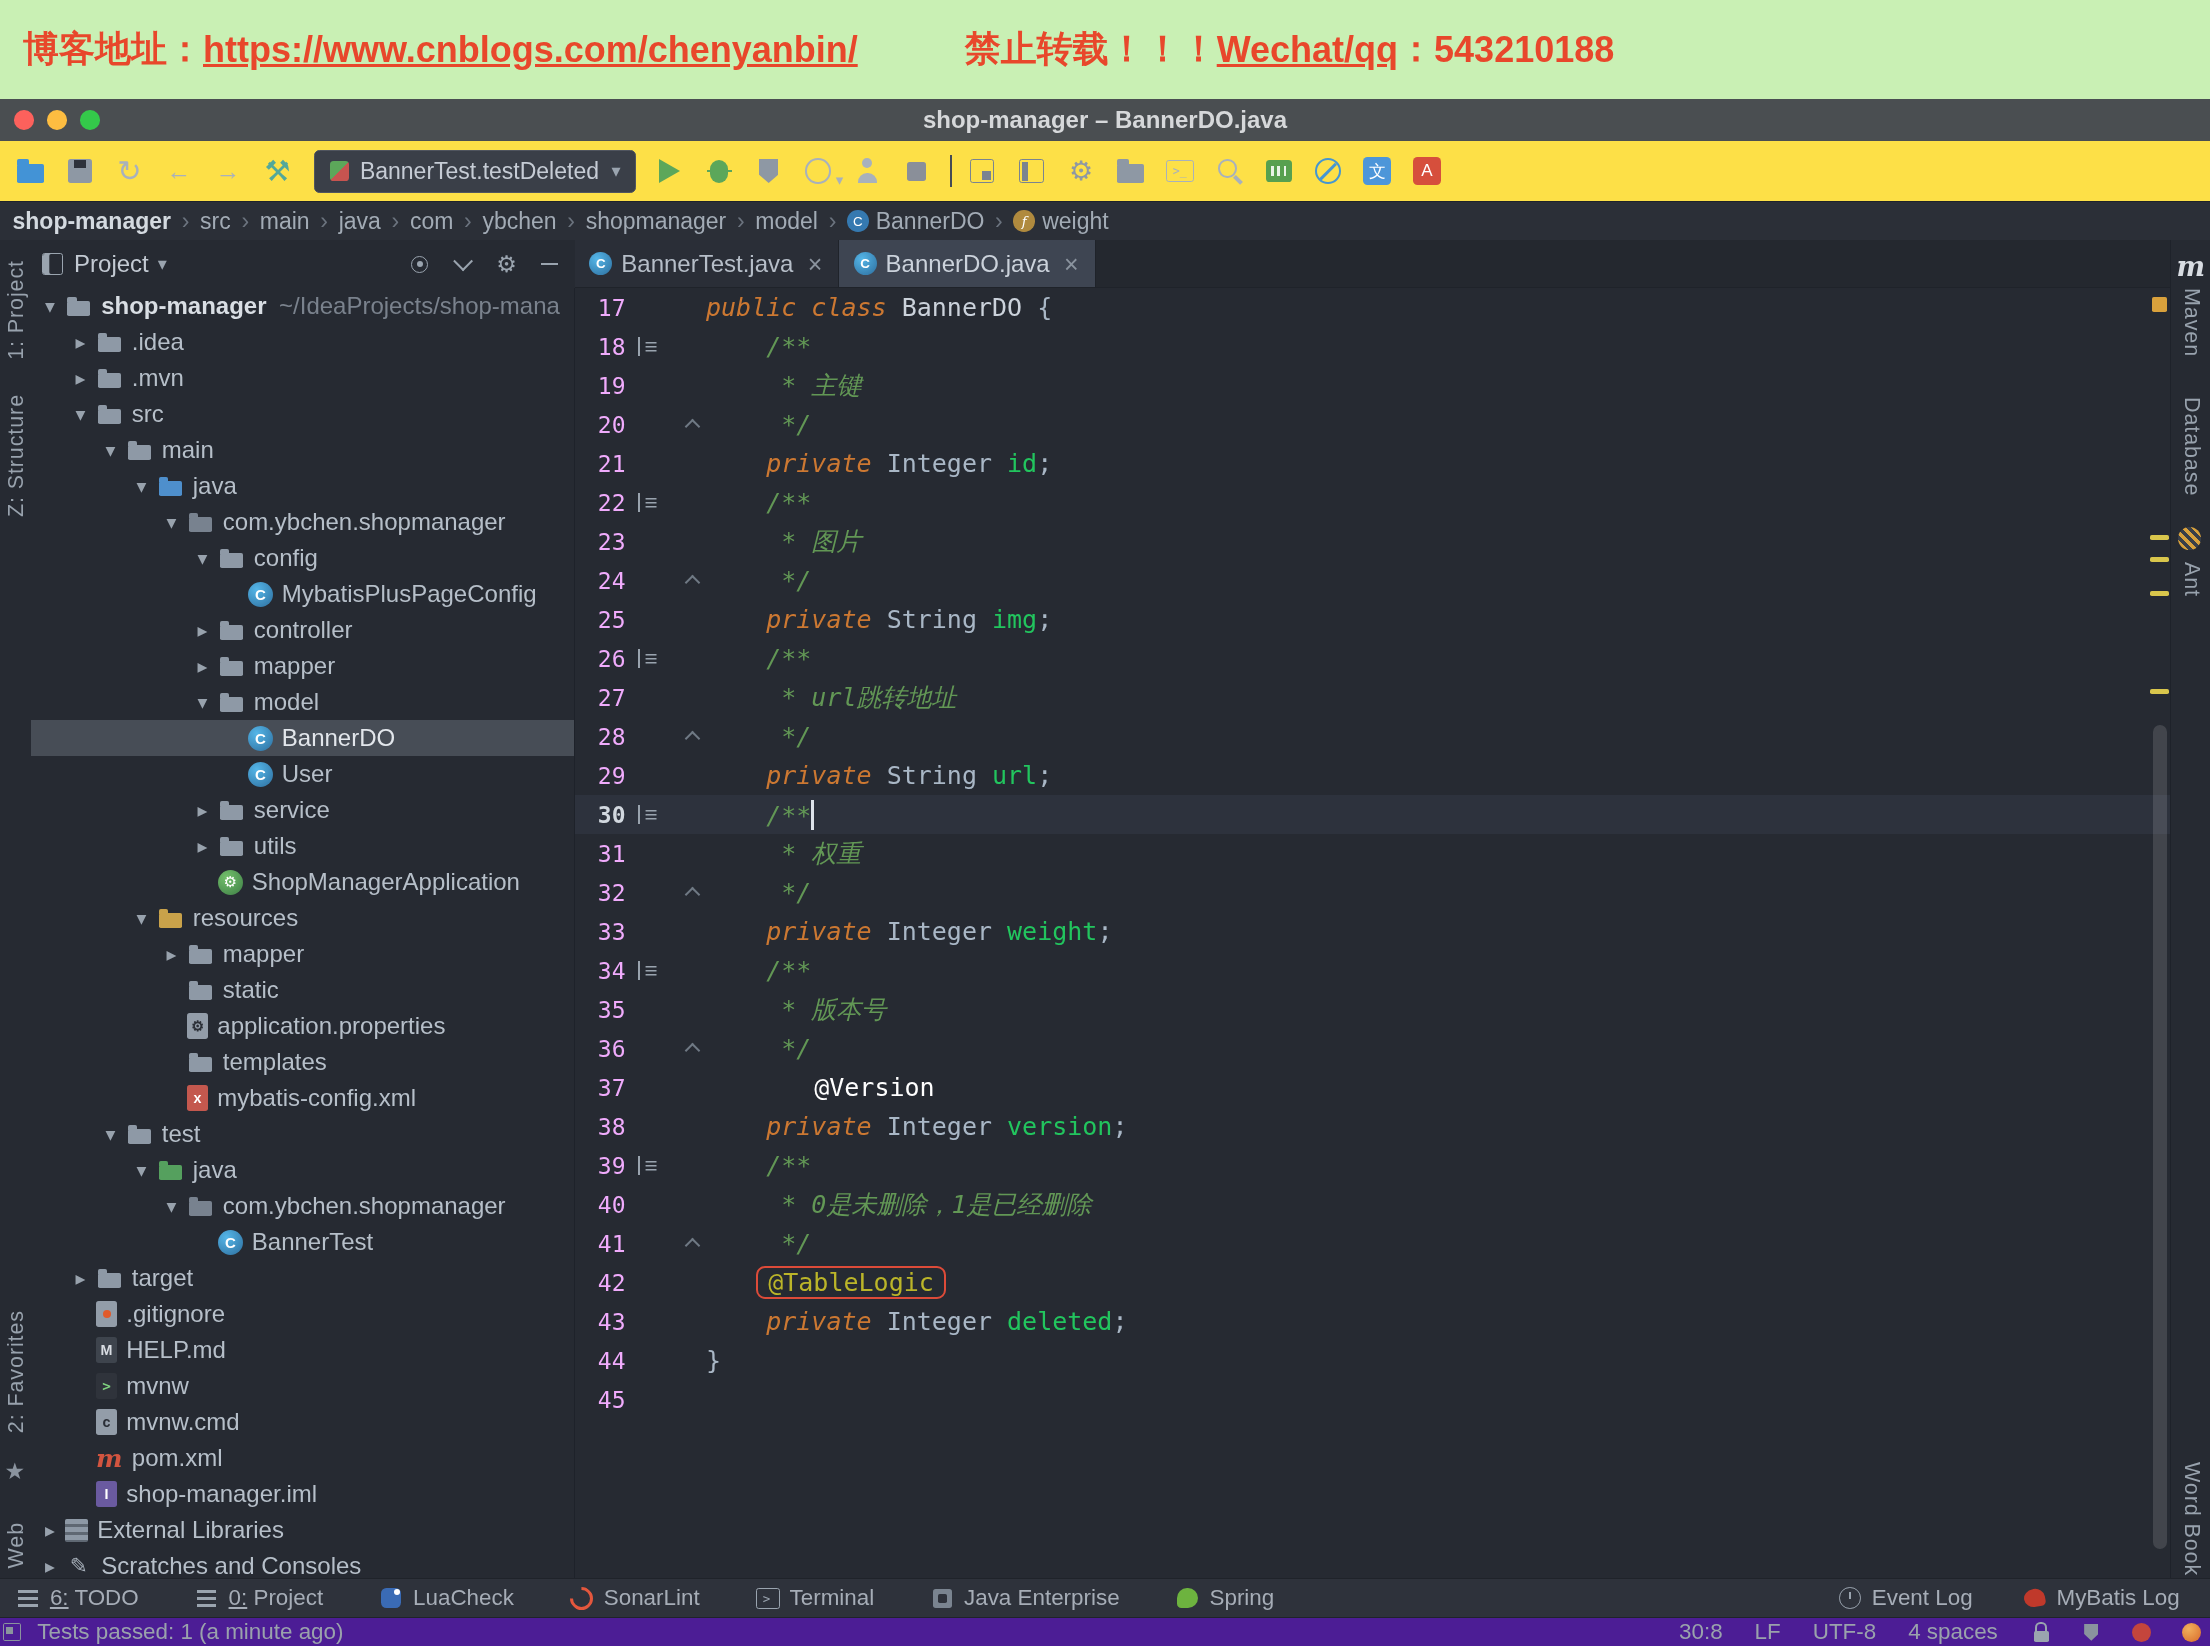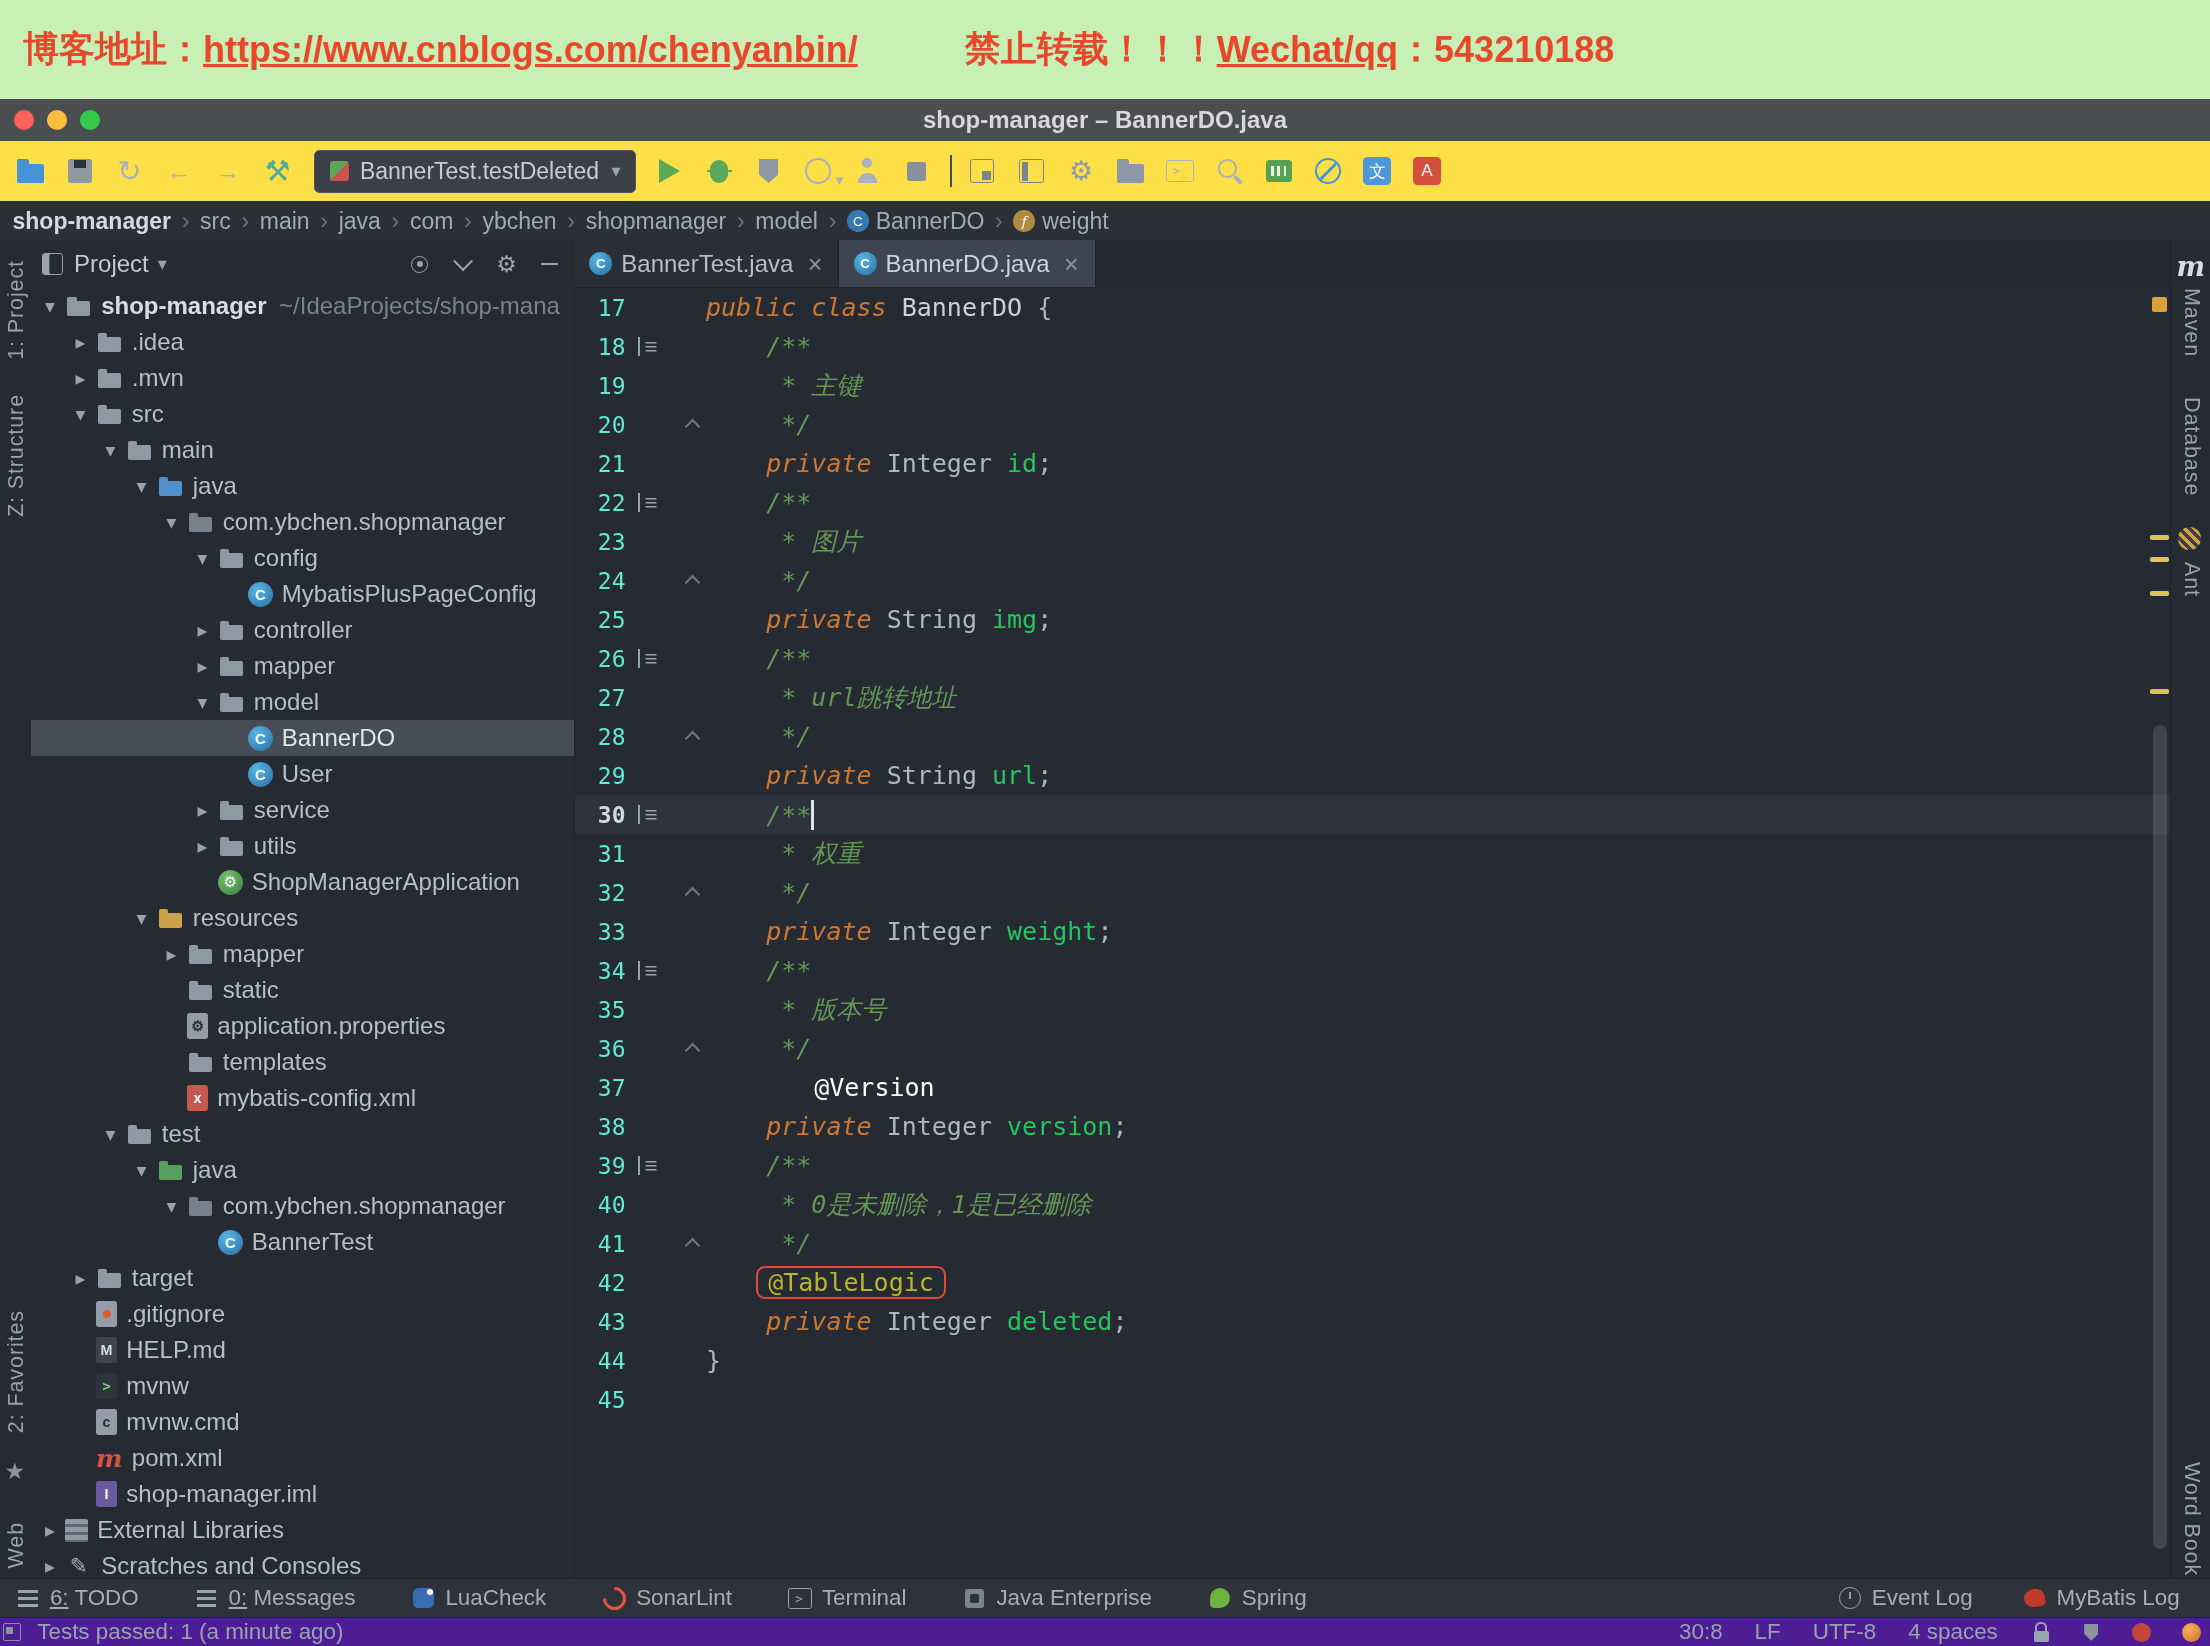--- a/index.html
+++ b/index.html
@@ -144,21 +144,21 @@
   .tabs-row{position:absolute;left:575px;top:240px;right:39px;height:48px;background:#24282F;display:flex;border-bottom:0.9px solid #1F232A;box-sizing:border-box;}
   .tab{display:flex;align-items:center;height:47px;padding:0 16px 0 12.5px;font-size:24px;color:#B6BEC8;background:#2A2E37;border-right:0.9px solid #1F232A;}
   .tab.active{background:#3E4552;color:#CBD2DB;}
   .tab .tic{width:23px;height:23px;font-size:13.4px;margin-right:9px;}
   .tab-close{margin-left:14.3px;color:#8A939E;font-size:25px;line-height:18px;}
   .tab-close::before{content:"×";}
   
   .editor{position:absolute;left:575px;top:288px;right:39px;height:1290px;background:#262A32;overflow:hidden;}
   .cline{display:flex;align-items:center;height:39px;}
   .cline.cur{background:#2D323D;}
-  .lnum{width:63px;flex:0 0 auto;text-align:right;padding-right:12.5px;box-sizing:border-box;color:#5eead4;
+  .lnum{width:63px;flex:0 0 auto;text-align:right;padding-right:12.5px;box-sizing:border-box;color:#f0abfc;
         font-size:23px;font-family:"DejaVu Sans Mono",monospace;}
   .cline.cur .lnum{color:#D2D8DF;font-weight:bold;}
   .gico{width:41px;flex:0 0 auto;display:flex;align-items:center;}
   .gico.doc::before{content:"≡";color:#99A3AE;font-size:22.4px;border-left:2.7px solid #99A3AE;padding-left:4.5px;line-height:19.7px;}
   .fico{width:27px;flex:0 0 auto;display:flex;align-items:center;justify-content:center;}
   .fico.fm::before{content:"";display:block;width:9px;height:9px;border-top:2.7px solid #6F7984;border-right:2.7px solid #6F7984;transform:rotate(-45deg);margin-top:4.5px;}
   .ctext{white-space:pre;font-family:"DejaVu Sans Mono",monospace;font-size:25px;color:#A9B7C6;}
   .tk-kw{color:#CC7832;font-style:italic;}
   .tk-cm{color:#629755;font-style:italic;}
   .tk-an{color:#ffffff;margin-left:48px;}
@@ -722,21 +722,21 @@
     </div>
 
   <div class="bottombar" data-name="bottom-toolwindow-bar">
     <span id="bb-left">
         <span class="bbitem" data-name="toolwindow-button-6-todo">
           <span class="bbi bbi-todo" data-name="todo-icon"></span>
           <span class="bb-label mn" data-name="button-label">6: TODO</span>
         </span>
         <span class="bbitem" data-name="toolwindow-button-0-messages">
           <span class="bbi bbi-messages" data-name="messages-icon"></span>
-          <span class="bb-label mn" data-name="button-label">0: Messages</span>
+          <span class="bb-label mn" data-name="button-label">0: Project</span>
         </span>
         <span class="bbitem" data-name="toolwindow-button-luacheck">
           <span class="bbi bbi-lua" data-name="lua-icon"></span>
           <span class="bb-label" data-name="button-label">LuaCheck</span>
         </span>
         <span class="bbitem" data-name="toolwindow-button-sonarlint">
           <span class="bbi bbi-sonar" data-name="sonar-icon"></span>
           <span class="bb-label" data-name="button-label">SonarLint</span>
         </span>
         <span class="bbitem" data-name="toolwindow-button-terminal">

